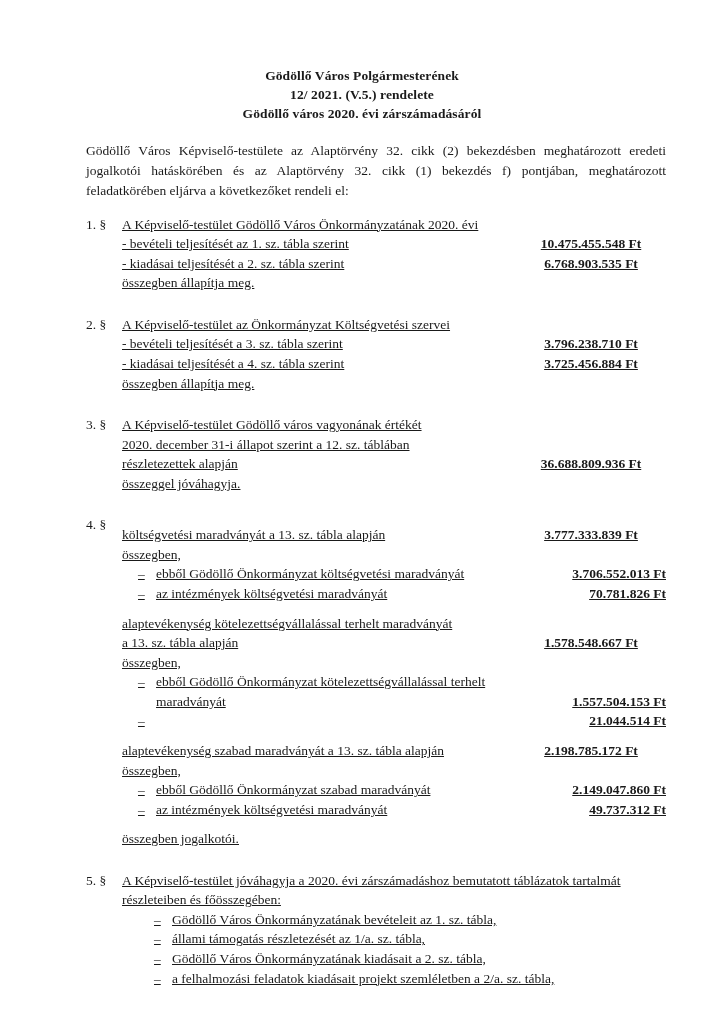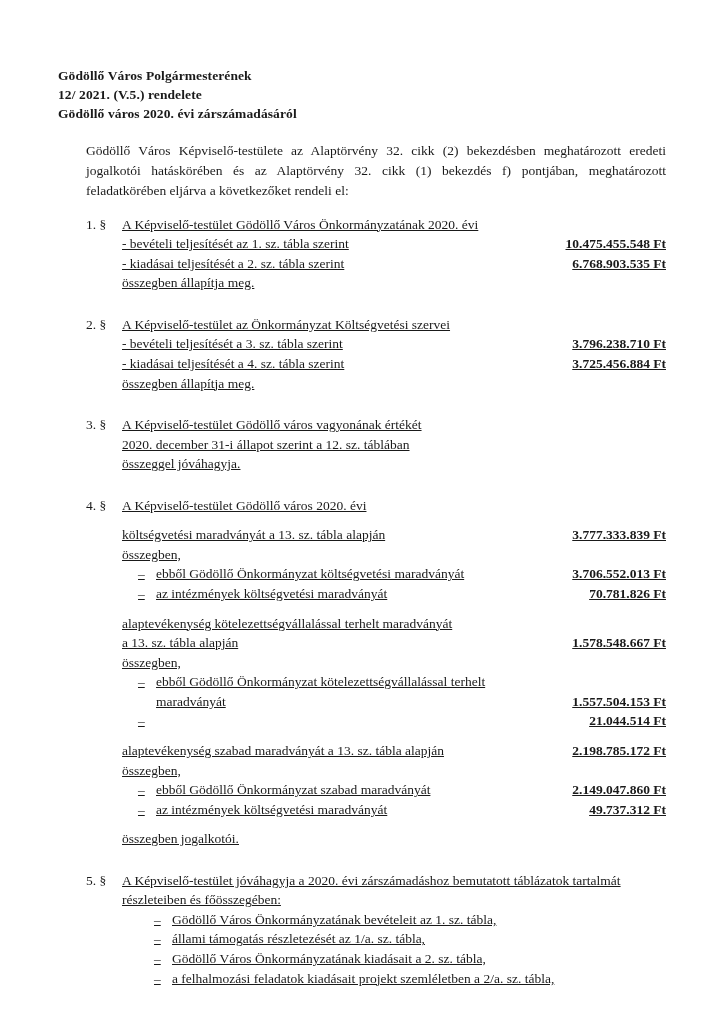--- a/index.html
+++ b/index.html
@@ -15,20 +15,21 @@
     -webkit-font-smoothing: antialiased;
   }
   .page {
     position: relative;
     width: 724px;
     height: 1024px;
     box-sizing: border-box;
     padding: 66px 58px 40px 58px;
   }
   .title-block {
+    text-align: center;
     font-weight: bold;
     font-size: 13.5px;
     line-height: 1.42;
     margin-bottom: 18px;
   }
   .title-block div {
     letter-spacing: 0.1px;
   }
   .intro {
     text-align: justify;
@@ -64,21 +65,21 @@
     justify-content: space-between;
   }
   .line .txt {
     flex: 1 1 auto;
     padding-right: 10px;
   }
   .line .amt {
     flex: 0 0 auto;
     font-weight: bold;
     white-space: nowrap;
-    text-align: right;
+    text-align: center;
     min-width: 150px;
   }
   .plain {
     display: block;
   }
   .dash-item {
     display: flex;
     align-items: baseline;
     justify-content: space-between;
     padding-left: 16px;
@@ -163,32 +164,35 @@
   </div>
 
   <div class="gap"></div>
 
   <div class="section">
     <div class="sec-row">
       <div class="sec-num">3. §</div>
       <div class="sec-body">
         <div class="plain">A Képviselő-testület Gödöllő város vagyonának értékét</div>
         <div class="plain">2020. december 31-i állapot szerint a 12. sz. táblában</div>
+        <div class="line">
+          <span class="txt">részletezettek alapján</span>
+          <span class="amt">36.688.809.936 Ft</span>
+        </div>
         <div class="plain">összeggel jóváhagyja.</div>
       </div>
     </div>
   </div>
 
   <div class="gap"></div>
 
   <div class="section">
     <div class="sec-row">
       <div class="sec-num">4. §</div>
       <div class="sec-body">
-        <div class="plain">A Képviselő-testület Gödöllő város 2020. évi</div>
 
         <div class="sub-block">
           <div class="line">
             <span class="txt">költségvetési maradványát a 13. sz. tábla alapján</span>
             <span class="amt">3.777.333.839 Ft</span>
           </div>
           <div class="plain">összegben,</div>
           <div class="dash-item">
             <span class="bullet">–</span>
             <span class="txt">ebből Gödöllő Önkormányzat költségvetési maradványát</span>

